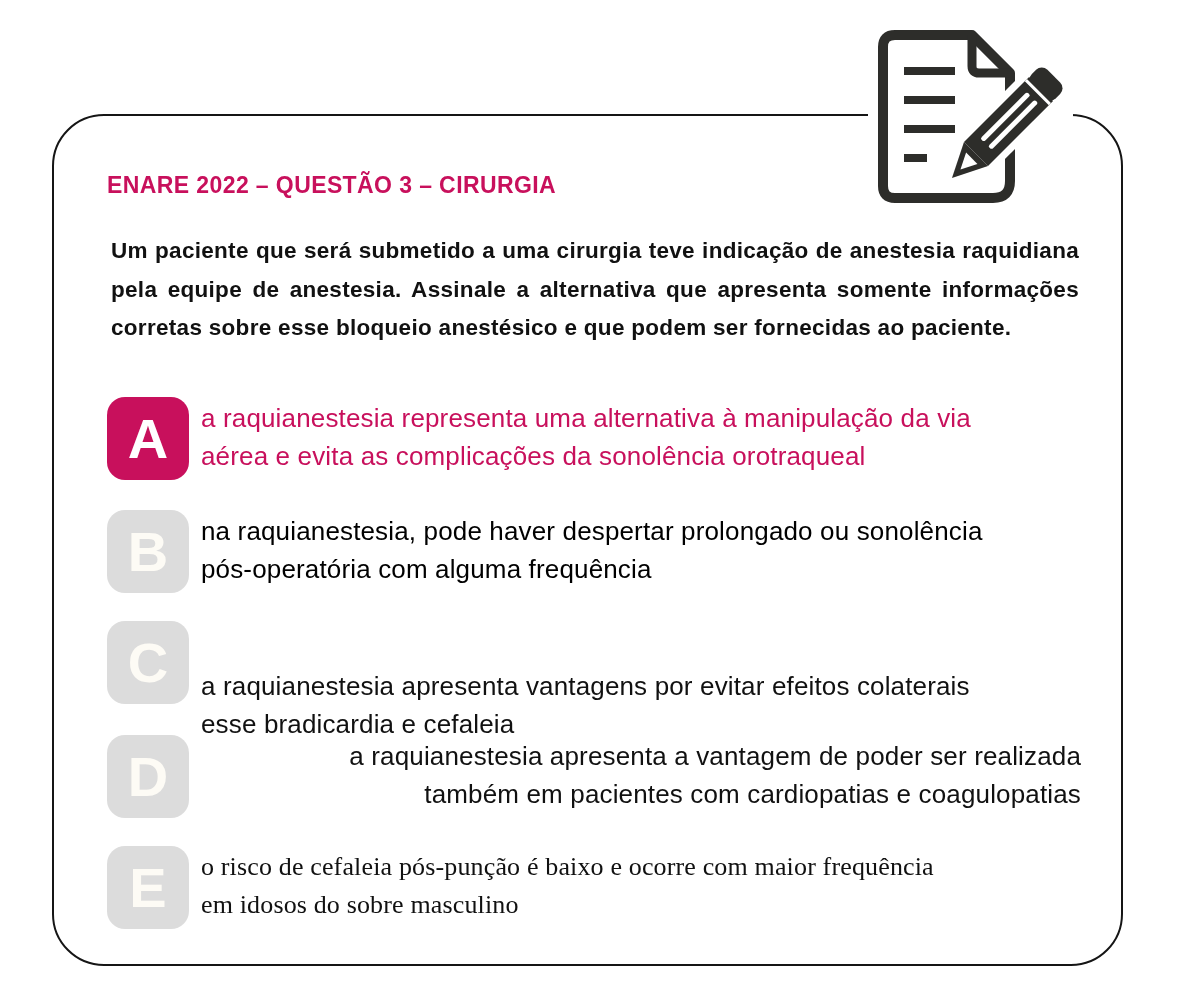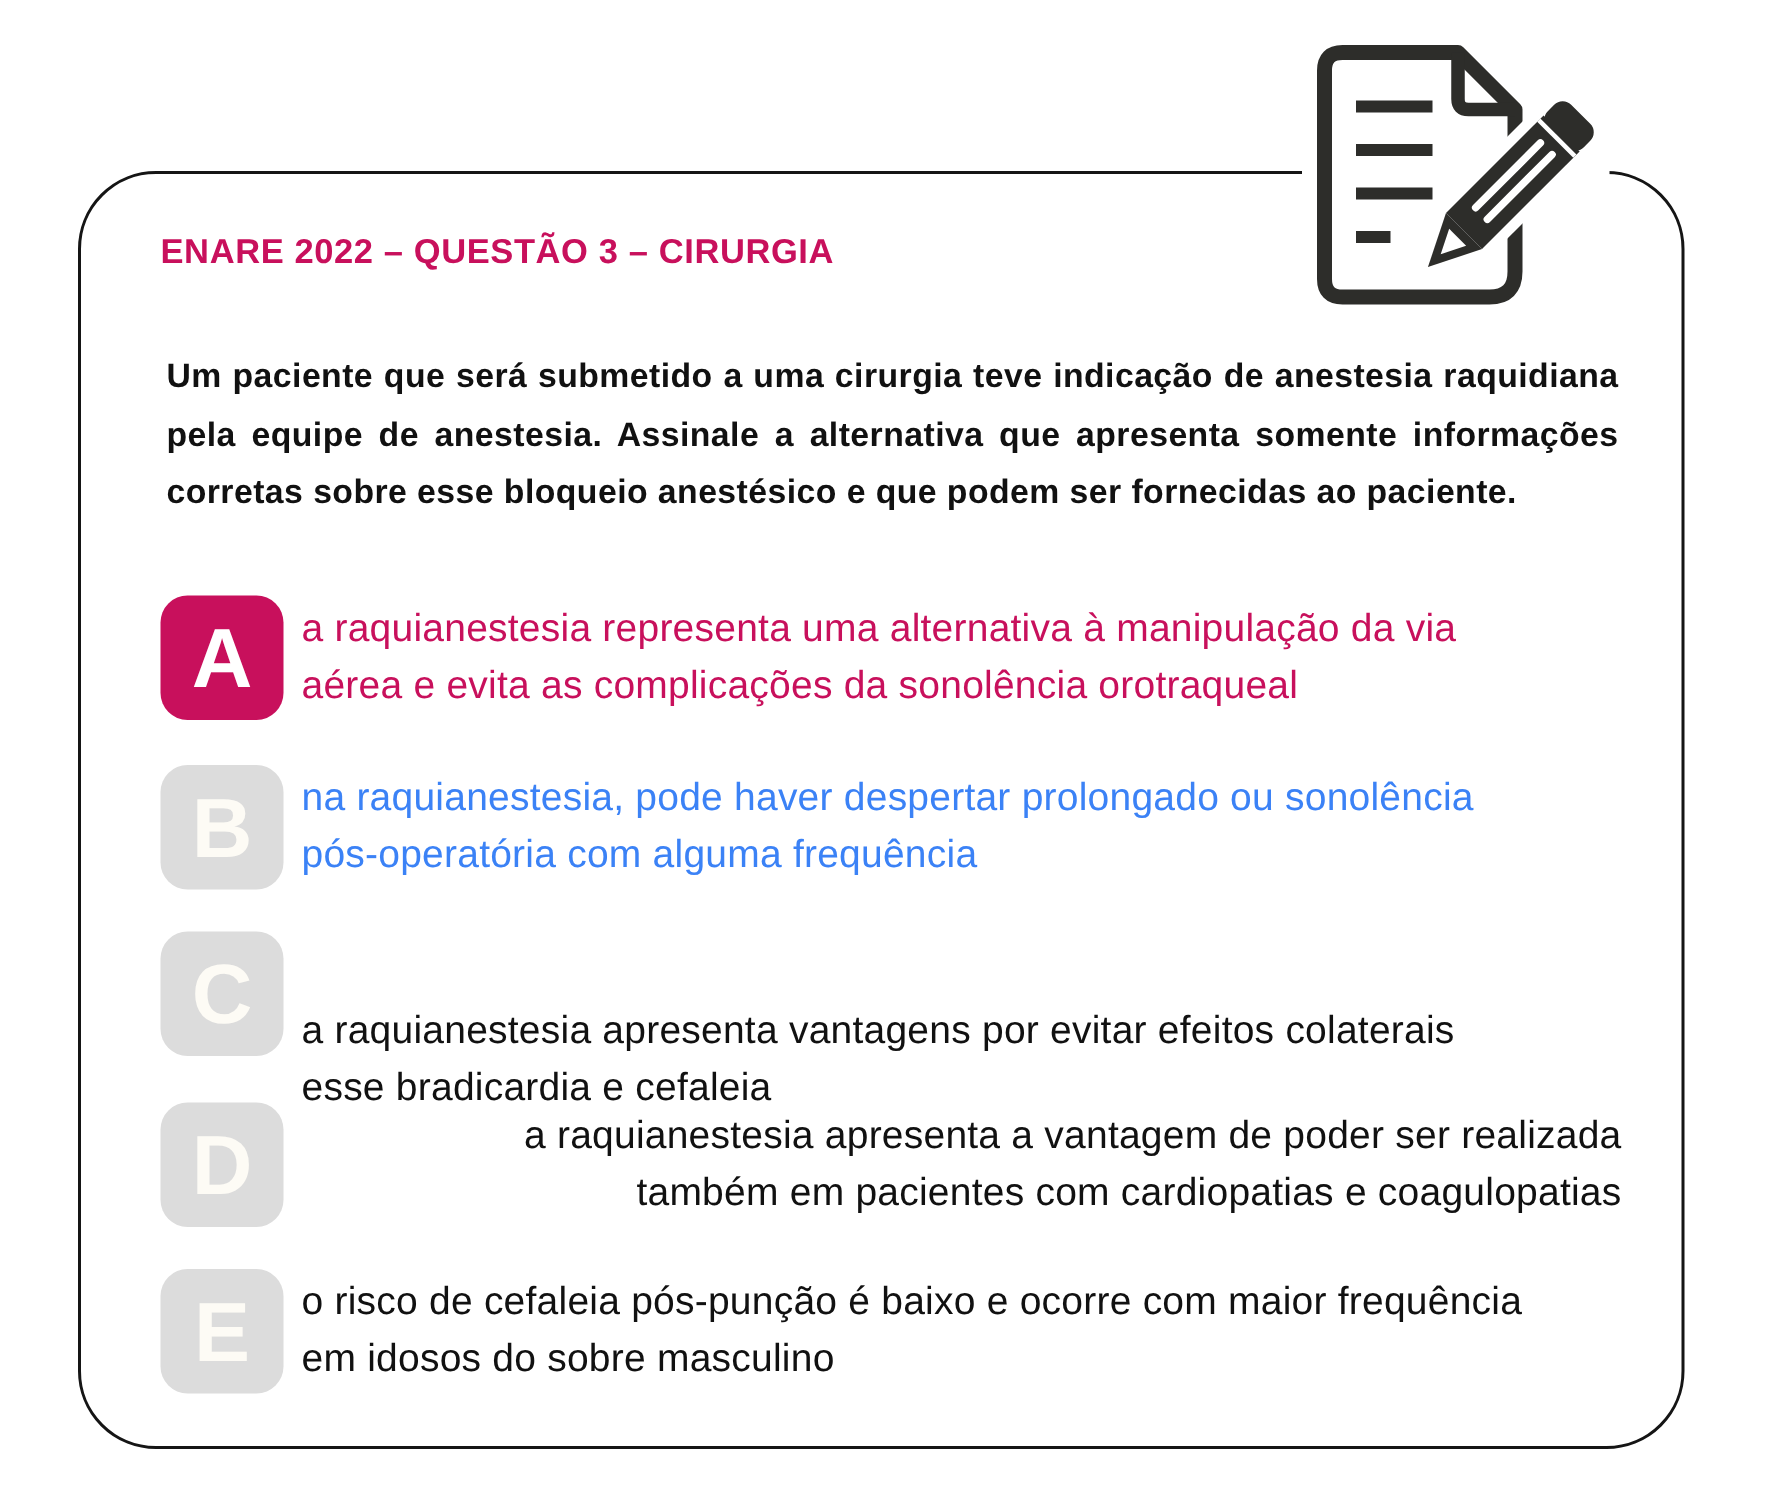--- a/index.html
+++ b/index.html
@@ -33,21 +33,21 @@
       width: 205px;
       height: 190px;
       background: #ffffff;
     }
     .icon-wrap svg {
       display: block;
     }
     .title {
       position: absolute;
       left: 107px;
-      top: 154px;
+      top: 172px;
       font-size: 23px;
       font-weight: bold;
       letter-spacing: 0.4px;
       white-space: nowrap;
       margin: 0;
     }
     .question {
       position: absolute;
       left: 107px;
       top: 228px;
@@ -141,21 +141,21 @@
 <div class="option" style="top:397px;">
   <div class="badge correct" style="background: rgb(200, 16, 92); color: rgb(255, 255, 255);">A</div>
   <p class="option-text option-text-hl" style="color: rgb(200, 16, 92);">
     <span>a raquianestesia representa uma alternativa à manipulação da via</span><br>
     <span>aérea e evita as complicações da sonolência orotraqueal</span>
   </p>
 </div>
 
 <div class="option" style="top:510px;">
   <div class="badge neutral" style="background: rgb(220, 220, 220); color: rgb(253, 251, 245);">B</div>
-  <p class="option-text" style="color: #3b82f6;">
+  <p class="option-text" style="color: #000000;">
     <span>na raquianestesia, pode haver despertar prolongado ou sonolência</span><br>
     <span>pós-operatória com alguma frequência</span>
   </p>
 </div>
 
 <div class="option" style="top:621px;">
   <div class="badge neutral" style="background: rgb(220, 220, 220); color: rgb(253, 251, 245);">C</div>
   <p class="option-text" style="color: rgb(17, 17, 17); margin-top: 44px;">
     <span>a raquianestesia apresenta vantagens por evitar efeitos colaterais</span><br>
     <span>esse bradicardia e cefaleia</span>
@@ -165,17 +165,17 @@
 <div class="option" style="top:735px;">
   <div class="badge neutral" style="background: rgb(220, 220, 220); color: rgb(253, 251, 245);">D</div>
   <p class="option-text" style="color: rgb(17, 17, 17); text-align: right;">
     <span>a raquianestesia apresenta a vantagem de poder ser realizada</span><br>
     <span>também em pacientes com cardiopatias e coagulopatias</span>
   </p>
 </div>
 
 <div class="option" style="top:846px;">
   <div class="badge neutral" style="background: rgb(220, 220, 220); color: rgb(253, 251, 245);">E</div>
-  <p class="option-text" style="color: rgb(17, 17, 17);">
+  <p class="option-text" style="color: rgb(17, 17, 17); font-family: Liberation Serif, serif;">
     <span>o risco de cefaleia pós-punção é baixo e ocorre com maior frequência</span><br>
     <span>em idosos do sobre masculino</span>
   </p>
 </div>
 
 </body></html>

